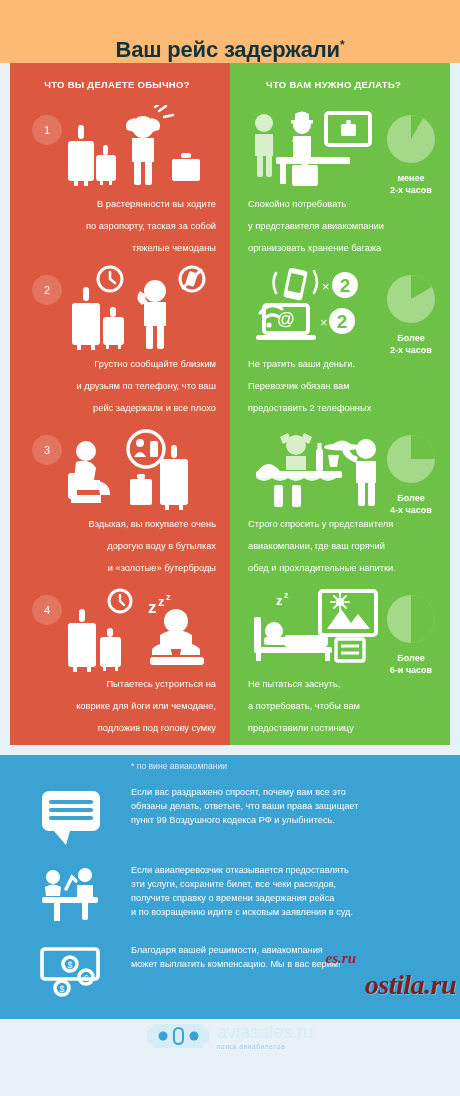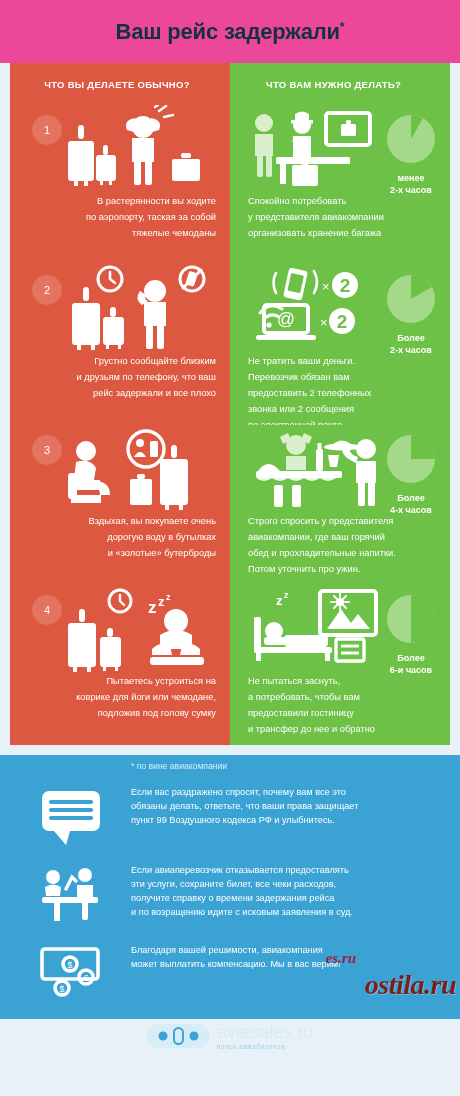--- a/index.html
+++ b/index.html
@@ -9,23 +9,23 @@
     background: #e8f1f7;
     font-family: "Liberation Sans", sans-serif;
     overflow: hidden;
   }
   .page { position: relative; width: 460px; height: 1096px; background: #e8f1f7; }
 
   
   .header {
     height: 63px;
     display: flex;
-    align-items: center;
+    align-items: flex-end;
     justify-content: center;
-    background: #ec4899;
+    background: #fdba74;
   }
   .header h1 {
     font-size: 22px;
     font-weight: bold;
     color: #12333c;
     letter-spacing: -0.2px;
   }
   .header h1 sup { font-size: 12px; vertical-align: super; }
 
   
@@ -72,21 +72,21 @@
 
   .art {
     position: relative;
     height: 88px;
   }
   .art svg { position: absolute; }
 
   .cap {
     color: #ffffff;
     font-size: 9.3px;
-    line-height: 16px;
+    line-height: 22px;
   }
   .cap-right { text-align: left; }
   .cap-left  { text-align: right; }
 
   
   .pie-wrap {
     position: absolute;
     right: 6px;
     top: 8px;
     width: 66px;

